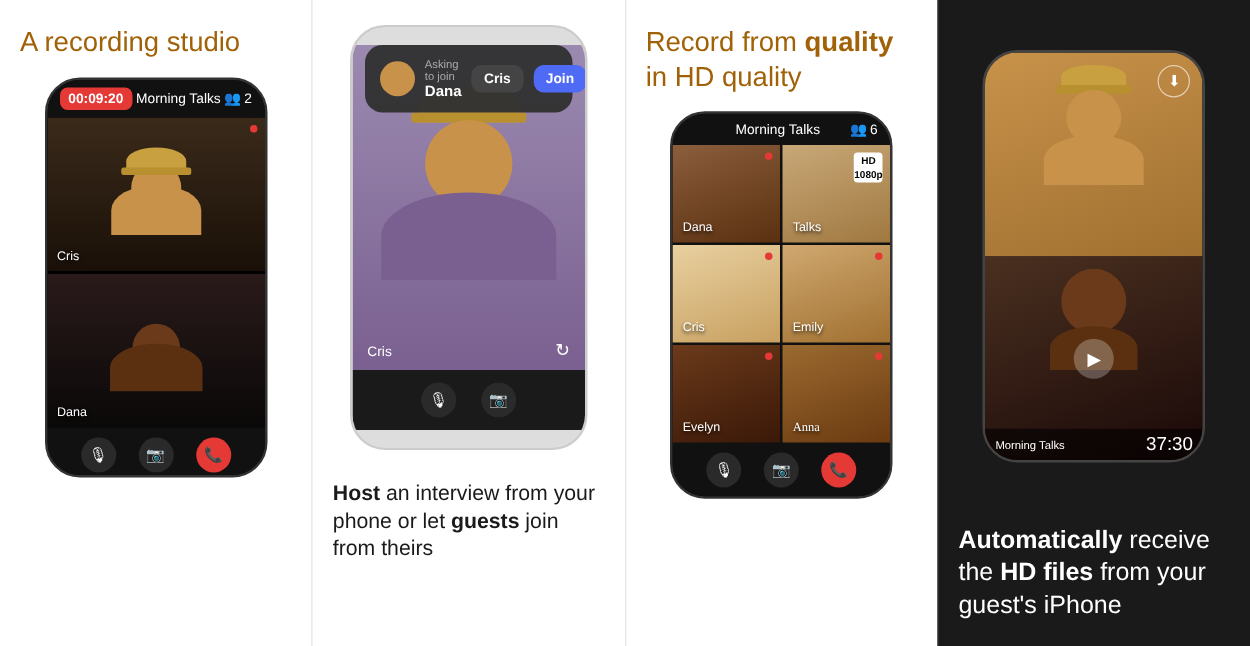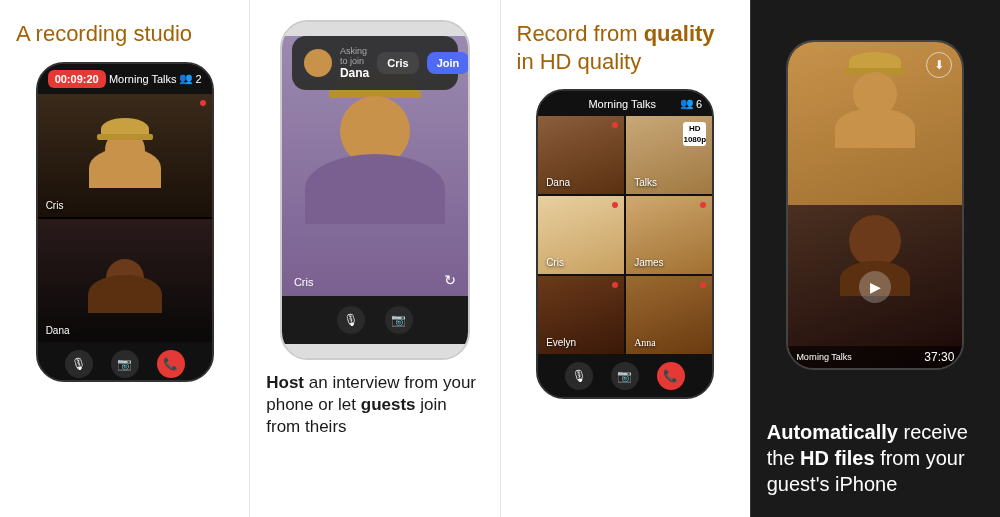--- a/index.html
+++ b/index.html
@@ -463,37 +463,37 @@
     }
 
     .session-bar-title {
       color: #fff;
       font-size: 9px;
       font-weight: 500;
     }
 
     .session-bar-time {
       color: #fff;
-      font-size: 12px;
+      font-size: 15px;
     }
 
     .panel-4-heading {
       color: #fff;
       font-size: 20px;
       line-height: 1.3;
       position: absolute;
       bottom: 20px;
       left: 16px;
       right: 16px;
     }
     .panel-4-heading .bold { font-weight: 700; }
 
     
     .panel-text {
-      margin-top: 12px;
+      margin-top: 24px;
       font-size: 17px;
       line-height: 1.3;
       color: #1a1a1a;
       align-self: flex-start;
       width: 100%;
     }
     .panel-text .bold { font-weight: 700; }
   </style>
 </head>
 <body>
@@ -604,21 +604,21 @@
       <div class="video-cell face-polin">
         <div class="hd-badge">HD<br>1080p</div>
         <div class="name-tag">Talks</div>
       </div>
       <div class="video-cell face-emily">
         <div class="red-dot"></div>
         <div class="name-tag">Cris</div>
       </div>
       <div class="video-cell face-james">
         <div class="red-dot"></div>
-        <div class="name-tag">James</div>
+        <div class="name-tag">Emily</div>
       </div>
       <div class="video-cell face-evelyn">
         <div class="red-dot"></div>
         <div class="name-tag">Evelyn</div>
       </div>
       <div class="video-cell face-anna">
         <div class="red-dot"></div>
         <div class="name-tag">Anna</div>
       </div>
     </div>

